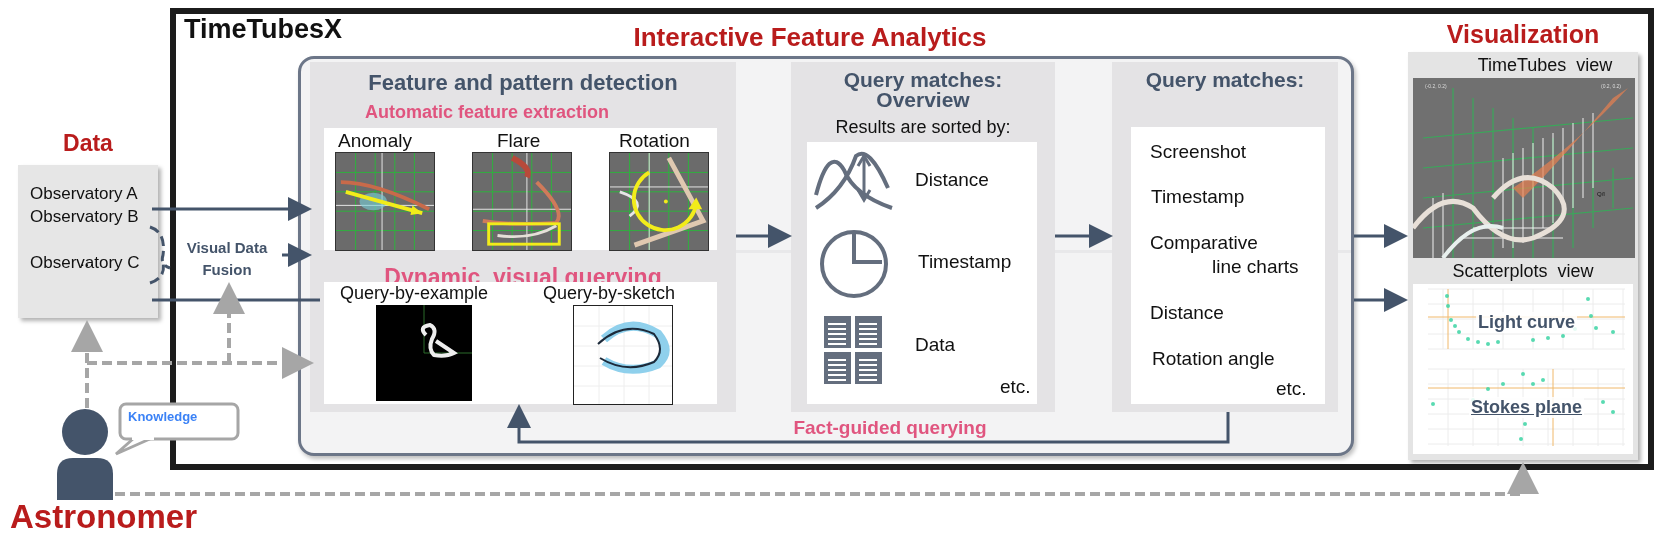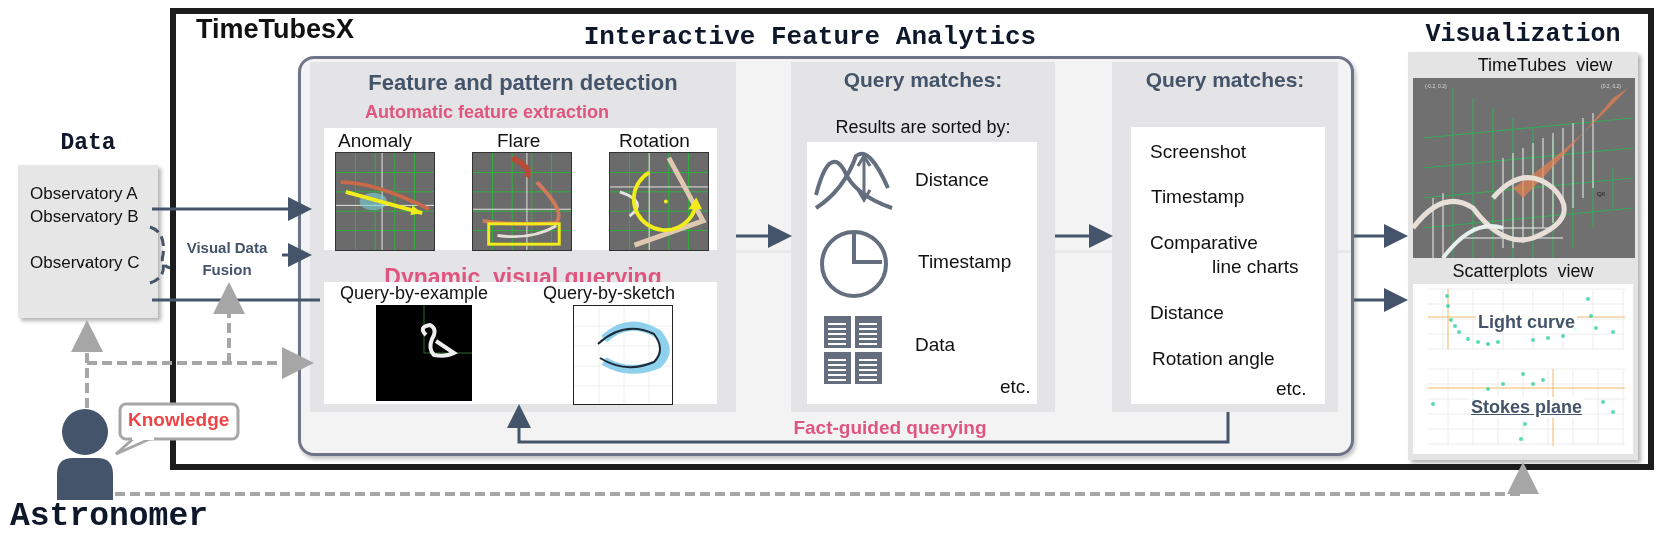--- a/index.html
+++ b/index.html
@@ -1,21 +1,21 @@
 <!DOCTYPE html>
 <html><head>
 <meta charset="utf-8">
 <style>
   html, body { margin:0; padding:0; }
   body {
     width:1673px; height:535px; position:relative; background:#ffffff; overflow:hidden;
     font-family:"Liberation Sans", sans-serif; color:#111;
   }
   .abs { position:absolute; }
-  .blue-title { color:#0f172a; font-weight:bold; font-family:Liberation Mono, monospace; }
+  .blue-title { color:#b91c1c; font-weight:bold; font-family:Liberation Sans, sans-serif; }
   .slate { color:#44546a; font-weight:bold; }
   .pink { color:#e0557f; font-weight:bold; }
   .center { text-align:center; }
 
   
   #frame { left:170px; top:8px; width:1484px; height:462px; border:6px solid #1c1c1c; box-sizing:border-box; }
   
   #ifa { left:298px; top:56px; width:1056px; height:400px; border:3px solid #6c7688; border-radius:16px; background:#f3f3f4; box-sizing:border-box; box-shadow:2px 3px 4px rgba(0,0,0,0.25); }
   .grey-col { background:#e4e3e5; position:absolute; }
   .white-box { background:#ffffff; position:absolute; }
@@ -29,21 +29,21 @@
   .lbl { position:absolute; font-size:19px; color:#111; }
   .item { position:absolute; font-size:19px; color:#111; }
 
   #vis-panel { left:1408px; top:52px; width:230px; height:408px; background:#e4e4e4; box-shadow:3px 3px 4px rgba(0,0,0,0.3); }
   svg.overlay { position:absolute; left:0; top:0; pointer-events:none; }
 </style>
 </head>
 <body>
 
 <div id="frame" class="abs"></div>
-<div class="abs" style="left:184px; top:14px; font-size:27px; font-weight:bold; color:#111;margin-left:12px;">TimeTubesX</div>
+<div class="abs" style="left:184px; top:14px; font-size:27px; font-weight:bold; color:#111;">TimeTubesX</div>
 
 <div class="abs blue-title center" style="left:18px; top:130px; width:140px; font-size:23px;">Data</div>
 <div id="data-box" class="abs">
   <div class="obs" style="top:17px;">Observatory A</div>
   <div class="obs" style="top:40px;">Observatory B</div>
   <div class="obs" style="top:62px;margin-top:24px;">Observatory C</div>
   <div class="obs" style="top:84px; left:62px;">...</div>
 </div>
 
 <div class="abs slate center" style="left:172px; top:237px; width:110px; font-size:15px; line-height:22px;text-align:center;">
@@ -57,21 +57,21 @@
     <path d="M2 92 V66 Q2 50 18 50 H42 Q58 50 58 66 V92 Z" fill="#44546a"></path>
   </svg>
 </div>
 <div class="abs" style="left:112px; top:402px;">
   <svg width="130" height="60" viewBox="0 0 130 60">
     <rect x="8" y="2" width="118" height="35" rx="6" fill="#fff" stroke="#a6a6a6" stroke-width="3"></rect>
     <path d="M22 36 L4 52 L40 36" fill="#fff" stroke="#a6a6a6" stroke-width="3"></path>
     <rect x="20" y="33" width="22" height="5" fill="#fff"></rect>
   </svg>
 </div>
-<div class="abs" style="left:128px; top:409px; font-size:19px; font-weight:bold; color:#ef4444;">Knowledge</div>
+<div class="abs" style="left:128px; top:409px; font-size:13px; font-weight:bold; color:#3b82f6;">Knowledge</div>
 <div class="abs blue-title" style="left:10px; top:498px; font-size:33px;">Astronomer</div>
 
 <div class="abs blue-title center" style="left:560px; top:22px; width:500px; font-size:26px;">Interactive Feature Analytics</div>
 <div id="ifa" class="abs"></div>
 
 <div class="abs" style="left:301px; top:250px; width:1050px; height:3px; background:#e8e8ea;"></div>
 
 <div class="grey-col" style="left:310px; top:62px; width:426px; height:350px;"></div>
 <div class="abs slate center" style="left:310px; top:70px; width:426px; font-size:22px;">Feature and pattern detection</div>
 <div class="abs pink center" style="left:310px; top:102px; width:354px; font-size:18px;">Automatic feature extraction</div>
@@ -140,20 +140,21 @@
         <path d="M0 20H98M0 40H98M0 60H98M0 80H98M25 0V98M50 0V98M75 0V98"></path>
       </g>
     <path d="M30 33 Q55 10 84 28 Q98 45 84 58 Q55 70 30 55" stroke="#8fd0ec" stroke-width="9" fill="none"></path>
     <path d="M24 38 Q50 14 80 28 Q92 44 80 56 Q52 68 26 52" stroke="#1c2a3a" stroke-width="2" fill="none"></path>
   </svg>
 </div>
 
 <div class="grey-col" style="left:791px; top:62px; width:264px; height:350px;"></div>
 <div class="abs slate center" style="left:791px; top:70px; width:264px; font-size:21px; line-height:20px;">
   <div>Query matches:</div>
+  <div>Overview</div>
 </div>
 <div class="abs center" style="left:791px; top:117px; width:264px; font-size:18px;">Results are sorted by:</div>
 <div class="white-box" style="left:807px; top:142px; width:230px; height:262px;"></div>
 
 <div class="abs" style="left:814px; top:150px;">
   <svg width="80" height="62" viewBox="0 0 80 62">
     <path d="M2 45 Q15 -5 30 20 Q40 45 78 58" stroke="#646e7e" stroke-width="4" fill="none"></path>
     <path d="M2 58 Q30 40 42 6 Q55 -5 74 38" stroke="#646e7e" stroke-width="4" fill="none"></path>
     <path d="M50 8 V48" stroke="#646e7e" stroke-width="3"></path>
     <path d="M44 16 L50 6 L56 16 M44 40 L50 50 L56 40" stroke="#646e7e" stroke-width="3" fill="none"></path>

